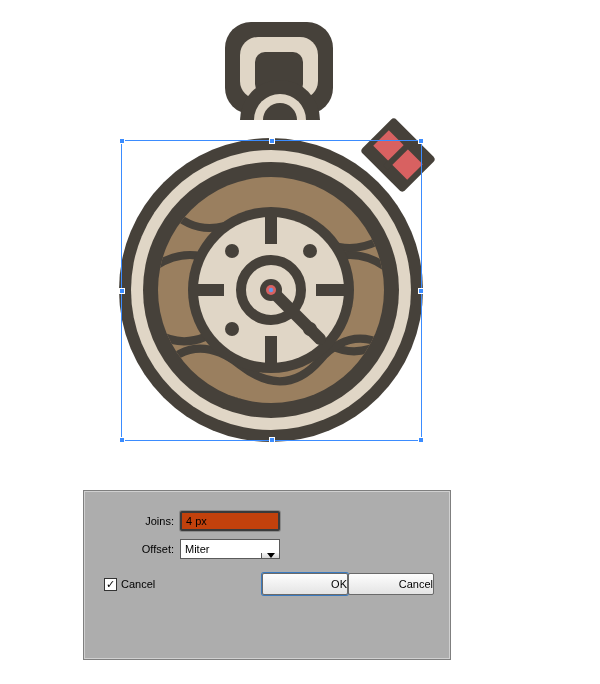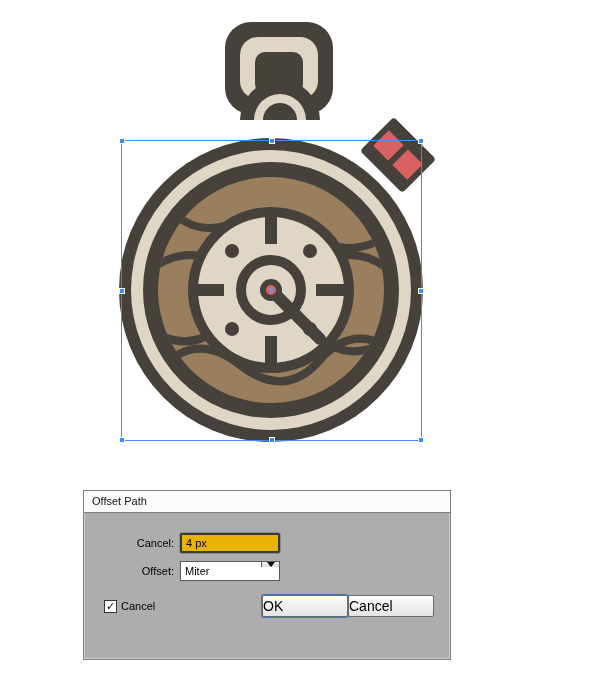--- a/index.html
+++ b/index.html
@@ -55,40 +55,40 @@
     display: flex;
     align-items: center;
     margin-bottom: 8px;
   }
   .row label {
     width: 74px;
     text-align: right;
     margin-right: 6px;
   }
   .field {
-    background: #eab308;
+    background: #c2410c;
     border: 1px solid #5a5a5a;
     height: 20px;
     padding: 2px 4px;
     font-size: 11px;
     line-height: 14px;
   }
   .offset-field {
     width: 100px;
     border: 2px solid #3a3a3a;
     box-shadow: 0 0 0 1px #8a8a8a;
     border-radius: 2px;
   }
   .select {
     width: 100px;
     display: flex;
     background: #fff;
     border: 1px solid #5a5a5a;
     height: 20px;
-    align-items: flex-start;
+    align-items: flex-end;
   }
   .select .sel-text {
     flex: 1;
     padding: 2px 4px;
     font-size: 11px;
     line-height: 14px;
   }
   .select .sel-btn {
     width: 18px;
     background: linear-gradient(#f5f5f5,#d8d8d8);
@@ -119,23 +119,23 @@
     justify-content: center;
     margin-right: 4px;
     font-size: 11px;
     line-height: 10px;
   }
   .btn {
     width: 86px;
     height: 22px;
     background: linear-gradient(#fdfdfd,#e4e4e4);
     border: 1px solid #6a6a6a;
-    font-size: 14px;
+    font-size: 11px;
     color: #000;
-    text-align: left;
+    text-align: right;
     line-height: 20px;
     border-radius: 2px;
   }
   .btn + .btn { }
   .ok-btn { box-shadow: 0 0 0 1px #3a7abf; }
   .spacer { flex: 1; }
   .muted { color: #000; }
 </style>
 </head>
 <body>
@@ -204,24 +204,23 @@
     <div class="sel-handle" style="left:100%;top:0"></div>
     <div class="sel-handle" style="left:0;top:50%"></div>
     <div class="sel-handle" style="left:100%;top:50%"></div>
     <div class="sel-handle" style="left:0;top:100%"></div>
     <div class="sel-handle" style="left:50%;top:100%"></div>
     <div class="sel-handle" style="left:100%;top:100%"></div>
   </div>
 </div>
 
 <div class="dialog">
-  <div class="dialog-titlebar">Offset Path</div>
   <div class="dialog-body">
     <div class="row">
-      <label>Cancel:</label>
+      <label>Joins:</label>
       <input class="field offset-field" value="4 px" style="">
     </div>
     <div class="row">
       <label>Offset:</label>
       <div class="select">
         <div class="sel-text">Miter</div>
         <div class="sel-btn"></div>
       </div>
     </div>
     <div class="bottom-row">

